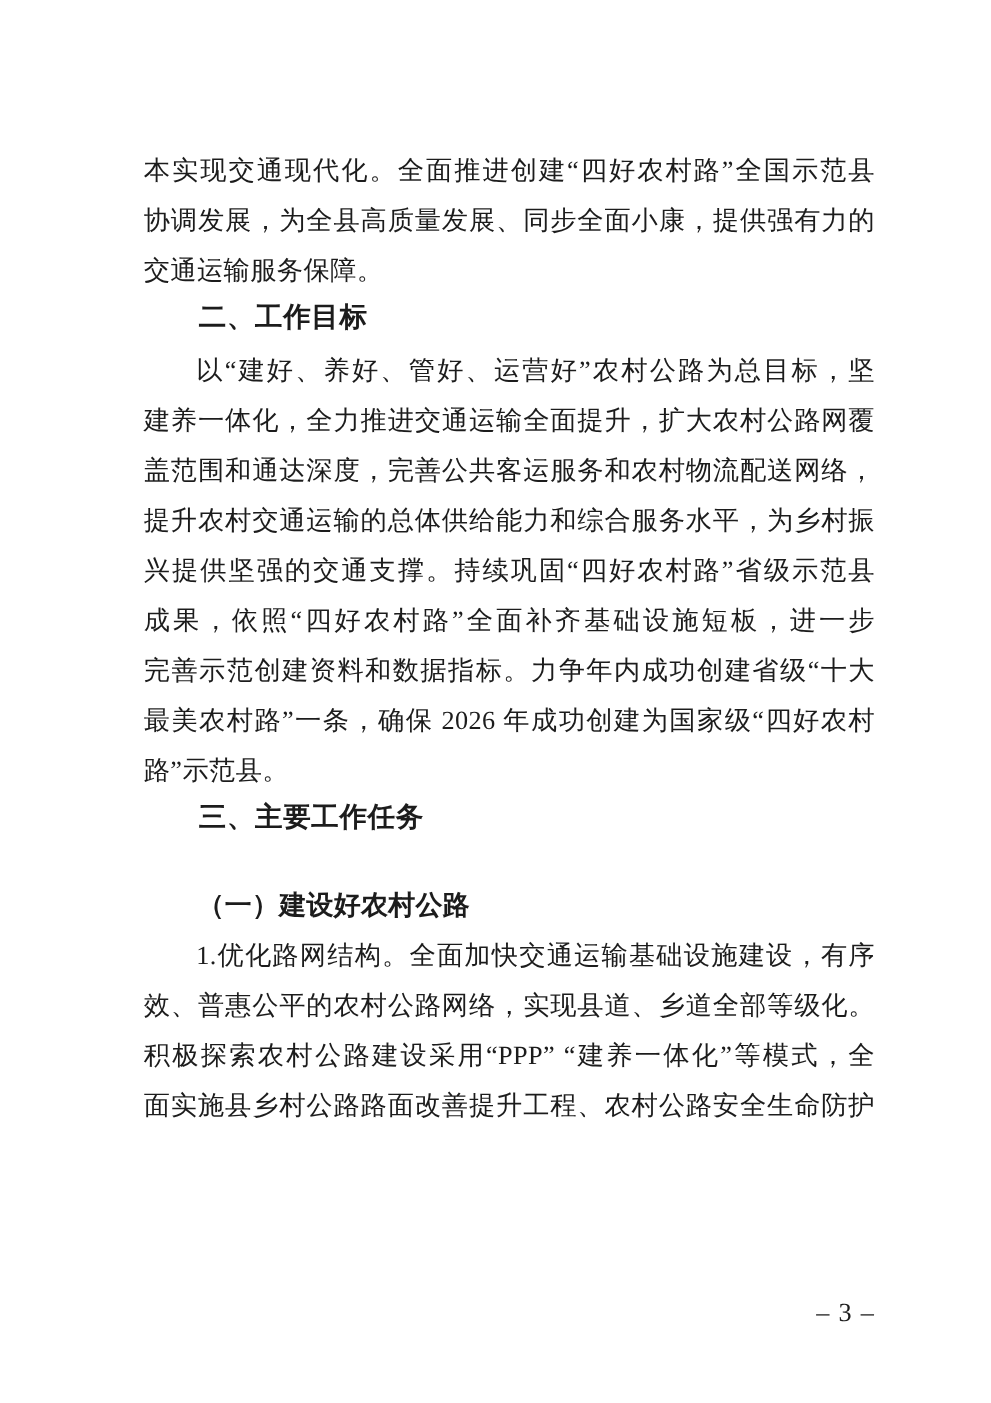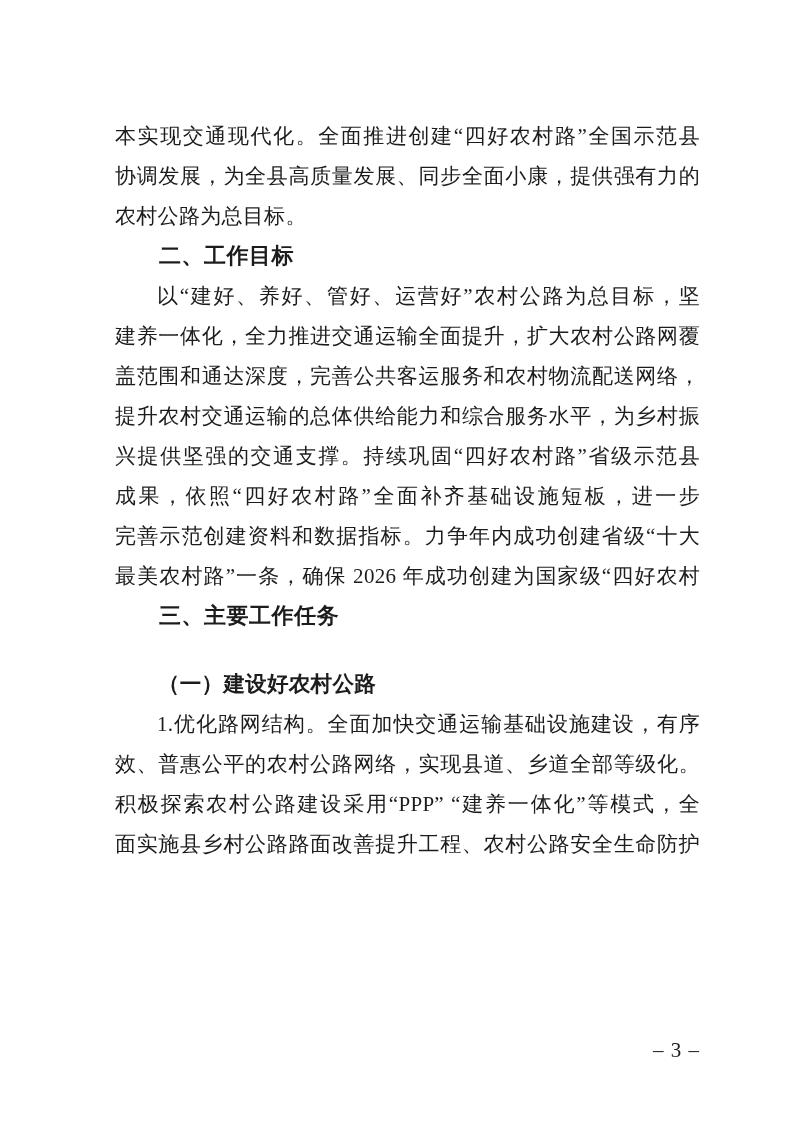--- a/index.html
+++ b/index.html
@@ -32,21 +32,21 @@
     color: #1c1c1c;
   }
   .ln.j {
     white-space: normal;
     text-align: justify;
     text-align-last: justify;
     text-justify: inter-character;
   }
   .ln.ind { text-indent: 2em; }
   .ln.hei {
-    font-family: Liberation Serif, serif;
+    font-family: Liberation Mono, monospace;
     font-weight: 700;
     font-size: 22px;
     letter-spacing: 0.5px;
   }
   .ln.kai {
     font-weight: 700;
     font-size: 21.5px;
     margin-top: 28px;
   }
   .footer {
@@ -61,30 +61,31 @@
     font-family: "Liberation Serif", serif;
   }
 </style>
 </head>
 <body>
 
 <div class="page">
   <div class="text-block">
     <div class="ln j">本实现交通现代化。全面推进创建“四好农村路”全国示范县</div>
     <div class="ln j">协调发展，为全县高质量发展、同步全面小康，提供强有力的</div>
-    <div class="ln">农村公路为总目标。</div>
+    <div class="ln">交通运输服务保障。</div>
     <div class="ln hei ind">二、工作目标</div>
     <div class="ln j ind">以“建好、养好、管好、运营好”农村公路为总目标，坚</div>
     <div class="ln j">建养一体化，全力推进交通运输全面提升，扩大农村公路网覆</div>
     <div class="ln j">盖范围和通达深度，完善公共客运服务和农村物流配送网络，</div>
     <div class="ln j">提升农村交通运输的总体供给能力和综合服务水平，为乡村振</div>
     <div class="ln j">兴提供坚强的交通支撑。持续巩固“四好农村路”省级示范县</div>
     <div class="ln j">成果，依照“四好农村路”全面补齐基础设施短板，进一步</div>
     <div class="ln j">完善示范创建资料和数据指标。力争年内成功创建省级“十大</div>
     <div class="ln j">最美农村路”一条，确保 2026 年成功创建为国家级“四好农村</div>
+    <div class="ln">路”示范县。</div>
     <div class="ln hei ind">三、主要工作任务</div>
     <div class="ln kai ind">（一）建设好农村公路</div>
     <div class="ln j ind">1.优化路网结构。全面加快交通运输基础设施建设，有序</div>
     <div class="ln j">效、普惠公平的农村公路网络，实现县道、乡道全部等级化。</div>
     <div class="ln j">积极探索农村公路建设采用“PPP” “建养一体化”等模式，全</div>
     <div class="ln j">面实施县乡村公路路面改善提升工程、农村公路安全生命防护</div>
   </div>
   <div class="footer">– 3 –</div>
 </div>
 

